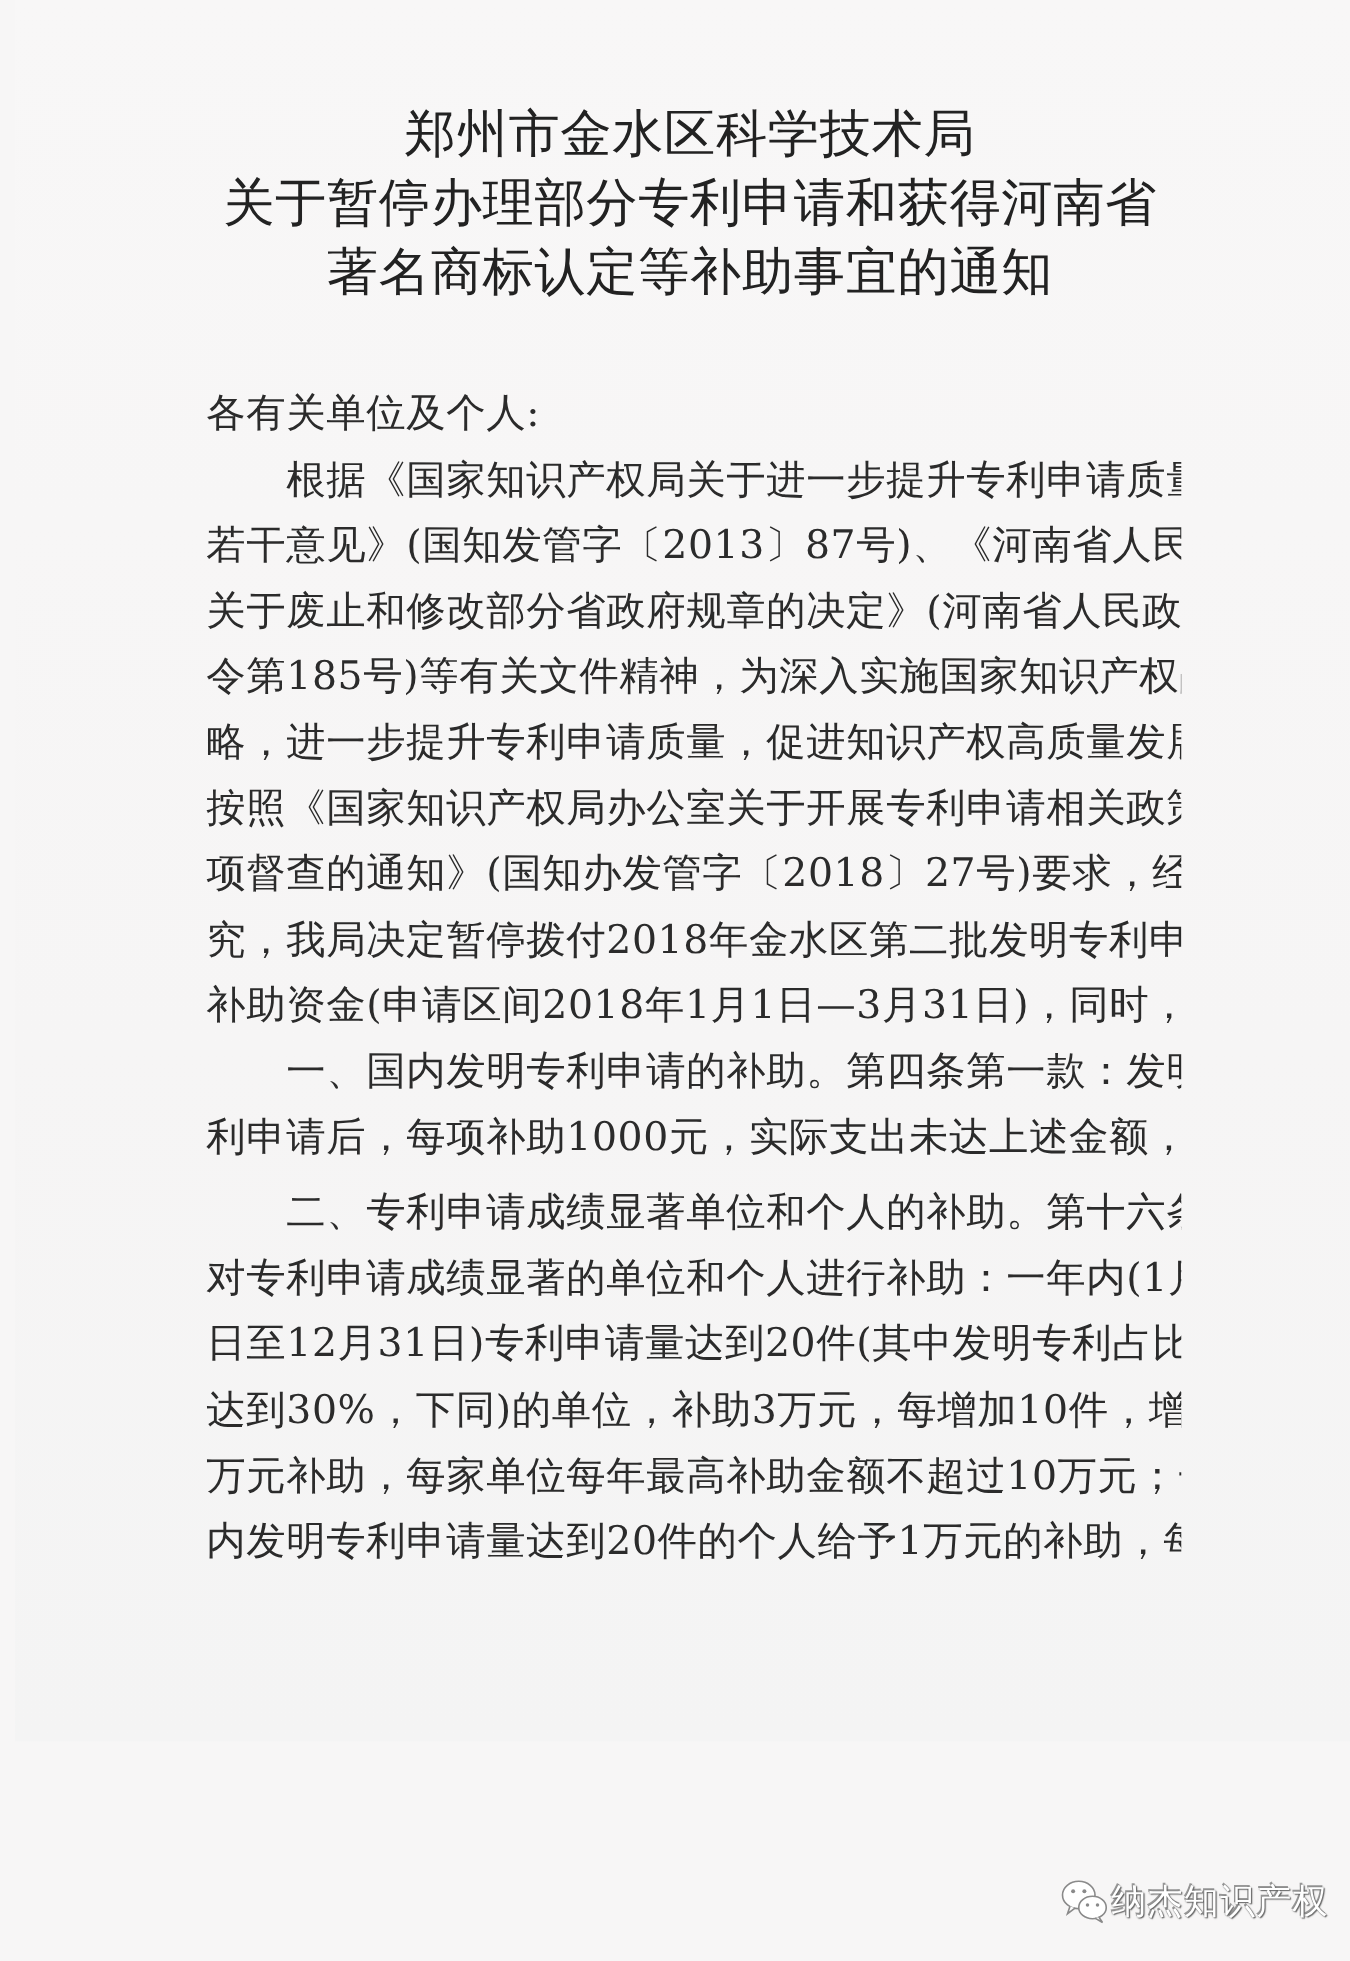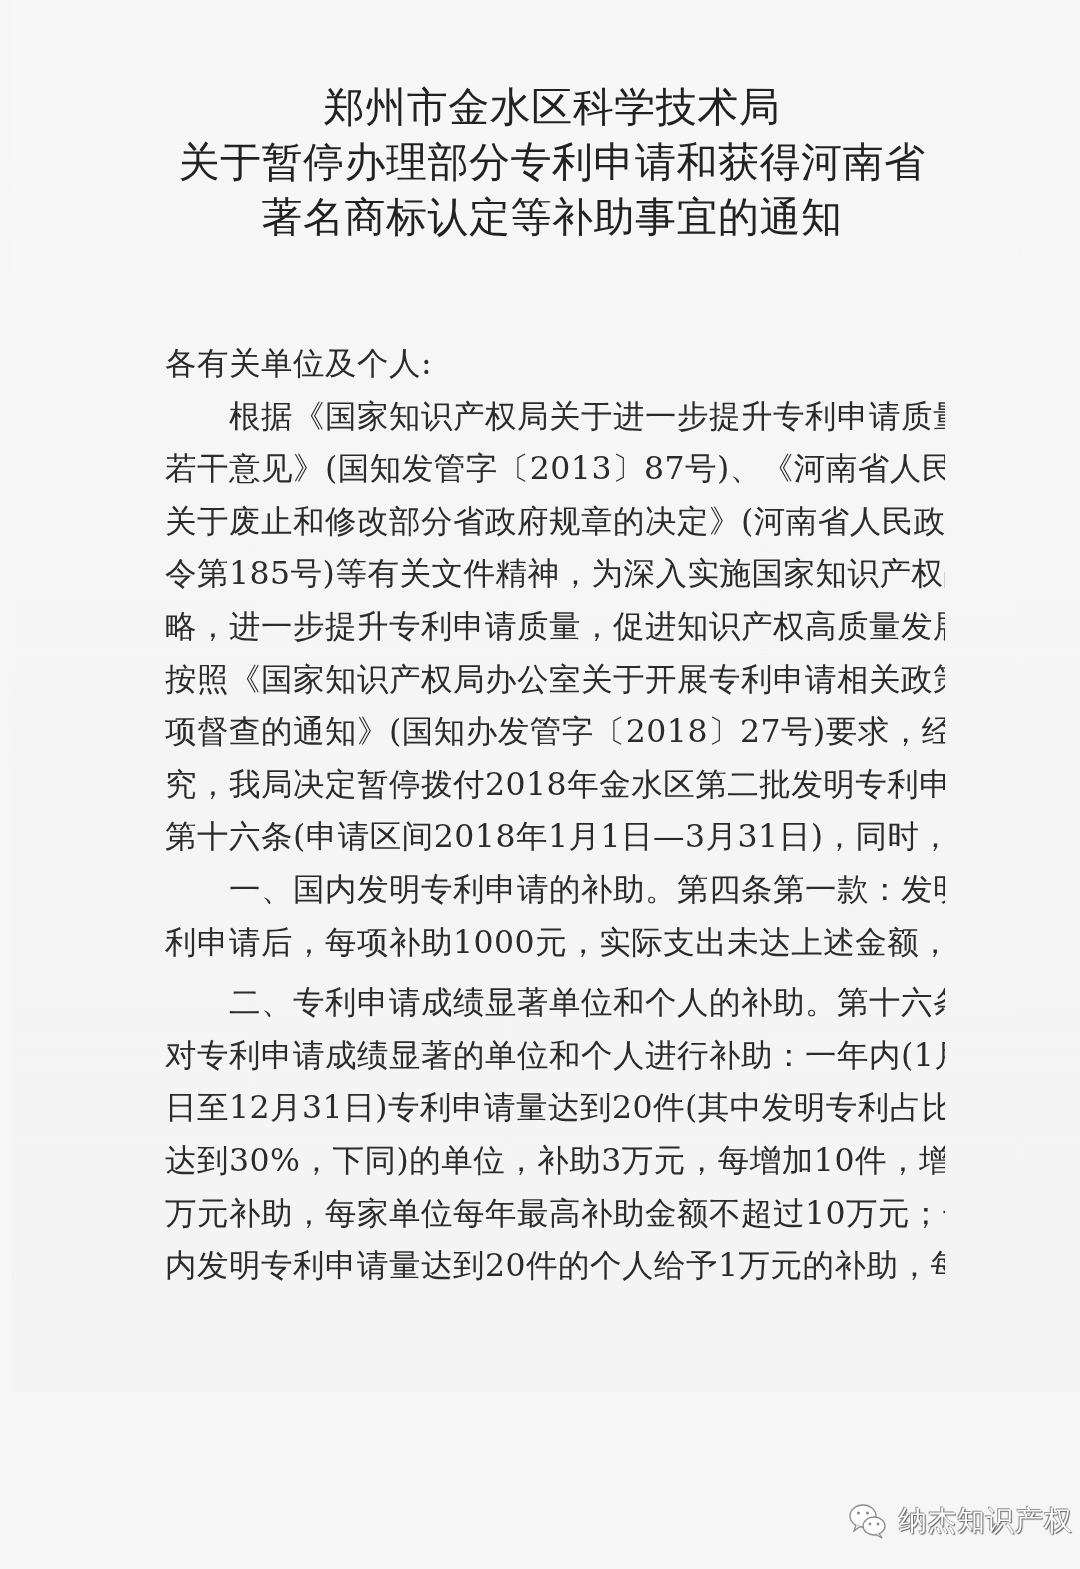--- a/index.html
+++ b/index.html
@@ -38,36 +38,34 @@
       left: 153px;
       top: 305px;
       width: 780px;
       font-family: "DejaVu Serif", serif;
       font-size: 31.5px;
       line-height: 52.6px;
       color: #2b2b2b;
       text-align: justify;
       text-align-last: left;
       letter-spacing: 0.5px;
-      margin-top: 32px;
     }
     .body-text .line {
       white-space: nowrap;
       height: 52.6px;
       overflow: hidden;
     }
     .gap { height: 8px; }
     .watermark {
       position: absolute;
       left: 835px;
       top: 1501px;
       height: 40px;
       display: flex;
       align-items: center;
-      gap: 10px;
     }
     .wm-icon { width: 42px; height: 40px; }
     .wm-text {
       font-family: "DejaVu Sans", sans-serif;
       font-size: 28px;
       color: #ffffff;
       text-shadow: 0 0 1px #555, 1px 1px 1px #666, -1px -1px 0 #999;
       letter-spacing: 1px;
     }
   </style>
@@ -87,21 +85,21 @@
 
     <div>
       <div class="line">　　根据《国家知识产权局关于进一步提升专利申请质量的</div>
       <div class="line">若干意见》(国知发管字〔2013〕87号)、《河南省人民政府</div>
       <div class="line">关于废止和修改部分省政府规章的决定》(河南省人民政府</div>
       <div class="line">令第185号)等有关文件精神，为深入实施国家知识产权战</div>
       <div class="line">略，进一步提升专利申请质量，促进知识产权高质量发展，</div>
       <div class="line">按照《国家知识产权局办公室关于开展专利申请相关政策专</div>
       <div class="line">项督查的通知》(国知办发管字〔2018〕27号)要求，经研</div>
       <div class="line">究，我局决定暂停拨付2018年金水区第二批发明专利申请</div>
-      <div class="line">第十六条(申请区间2018年1月1日—3月31日)，同时，</div>
+      <div class="line">补助资金(申请区间2018年1月1日—3月31日)，同时，</div>
     </div>
 
     <div>
       <div class="line">　　一、国内发明专利申请的补助。第四条第一款：发明专</div>
       <div class="line">利申请后，每项补助1000元，实际支出未达上述金额，按实</div>
     </div>
 
     <div class="gap"></div>
 
     <div>

